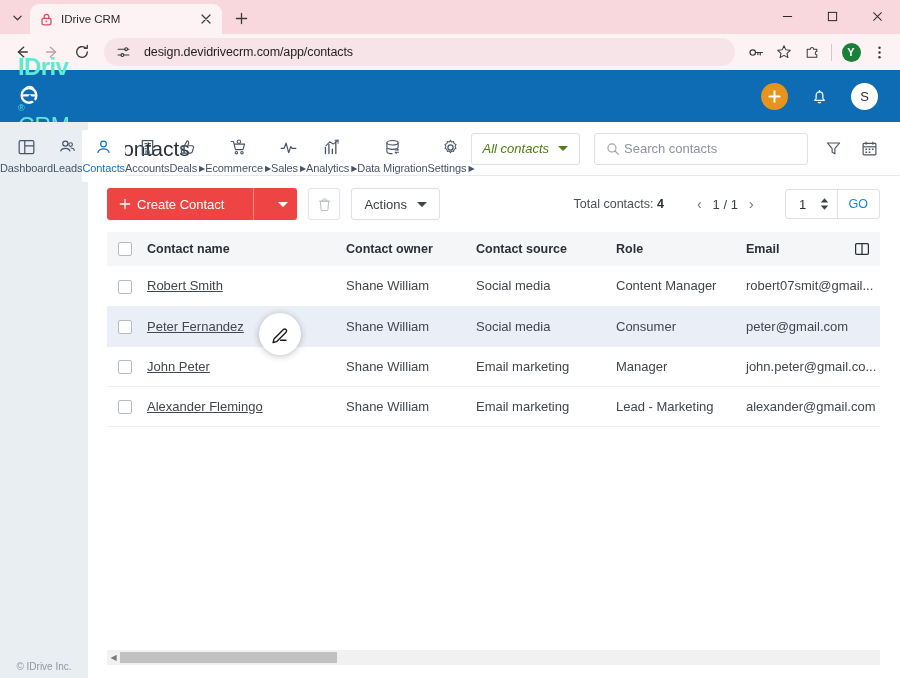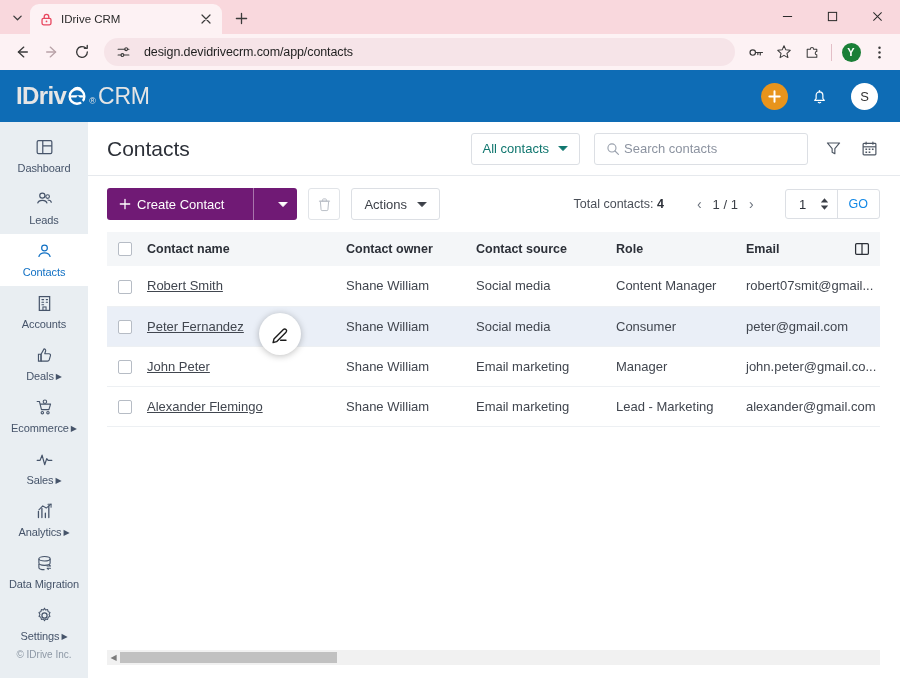--- a/index.html
+++ b/index.html
@@ -60,21 +60,21 @@
     font-size: 11px; display:flex; align-items:center; justify-content:center; font-weight:600;
   }
 
   
   #app { position: relative; height: 608px; background: #fff; }
 
   .app-header {
     height: 52px; background: #0e6cb5; display: flex; align-items: center;
     padding: 0 22px 0 16px; justify-content: space-between;
   }
-  .logo { display: flex; align-items: baseline; color: #e5e5e5; }
+  .logo { display: flex; align-items: baseline; color: #5eead4; flex-direction: column; }
   .logo .b { font-size: 24px; font-weight: 700; letter-spacing: -0.6px; }
   .logo .e {
     display:inline-block; width: 22px; height: 22px; position: relative; top:2px;
   }
   .logo .reg { font-size: 9px; vertical-align: super; margin-left:1px; }
   .logo .crm { font-size: 23px; font-weight: 400; letter-spacing: -0.2px; margin-left:2px;}
   .hdr-right { display: flex; align-items: center; gap: 22px; }
   .plus-btn {
     width: 27px; height: 27px; border-radius: 50%; background: #e8941c;
     display:flex; align-items:center; justify-content:center; color:#fff;
@@ -83,62 +83,63 @@
   .user-av {
     width: 27px; height: 27px; border-radius: 50%; background: #fff; color:#333;
     display:flex; align-items:center; justify-content:center; font-size:13px; font-weight:500;
   }
 
   .body-wrap { display: flex; height: 556px; }
 
   
   .sidebar {
     width: 88px; background: #e9eef2; flex: 0 0 88px; position: relative;
-    display: flex; flex-direction: column; padding-top: 8px;
+    display: flex; padding-top: 8px;
   }
   .side-item {
     height: 52px; display: flex; flex-direction: column; align-items: center;
     justify-content: center; gap: 5px; color: #46546a; position: relative;
     font-size: 11px;
   }
   .side-item .lbl { white-space: nowrap; letter-spacing: -0.1px; }
   .side-item.active { background: #fff; color: #1271c4; }
   .side-item.active .lbl { color: #1271c4; }
   .side-item svg { display:block; }
   .caret-r { font-size: 8px; margin-left: 2px; position: relative; top: -1px;}
   .copyright {
-    position: absolute; bottom: 18px; left: 0; width: 100%; text-align: center;
+    position: absolute; bottom: 6px; left: 0; width: 100%; text-align: center;
     font-size: 10px; color: #8d98a5;
   }
 
   
   .main { flex: 1; background: #fff; display: flex; flex-direction: column; min-width:0; }
 
   .page-head {
     height: 54px; display: flex; align-items: center; padding: 0 20px 0 19px;
     border-bottom: 1px solid #e6e9ed; gap: 14px;
   }
   .page-title { font-size: 21px; color: #2c3038; font-weight: 500; flex: 1; }
   .select-box {
     height: 32px; border: 1px solid #dcdfe4; border-radius: 3px;
-    display: flex; align-items: center; gap: 9px; padding: 0 11px; font-size: 13px; color:#0f766e;
+    display: flex; align-items: center; gap: 9px; padding: 0 11px; font-size: 13px; color:#4d7c0f;
     background:#fff;
+    font-style:italic;
   }
   .search-box {
     width: 214px; height: 32px; border: 1px solid #dcdfe4; border-radius: 3px;
     display: flex; align-items: center; gap: 4px; padding: 0 11px; background:#fff;
   }
   .search-box .ph { font-size: 13px; color: #8c93a0; }
   .hd-icon { width:22px; height:22px; display:flex; align-items:center; justify-content:center; color:#4d5663;}
 
   .toolbar2 {
     height: 56px; display: flex; align-items: center; padding: 0 20px 0 19px; gap: 11px;
   }
   .btn-create {
-    height: 32px; background: #701a75; color: #fff; display: flex; align-items: center;
+    height: 32px; background: #ef4444; color: #fff; display: flex; align-items: center;
     border-radius: 3px; font-size: 13px; overflow: hidden; gap: 15px;
   }
   .btn-create .main-part { padding: 0 14px 0 12px; display:flex; align-items:center; gap:6px; height:100%; }
   .btn-create .split { width: 1px; height: 100%; background: rgba(255,255,255,.4); }
   .btn-create .arrow-part { width: 28px; display:flex; align-items:center; justify-content:center; height:100%; }
   .btn-ghost {
     height: 32px; min-width: 32px; border: 1px solid #e1e4e8; border-radius: 3px;
     display: flex; align-items: center; justify-content: center; background: #fff; color: #b9bec6;
   }
   .btn-actions {

